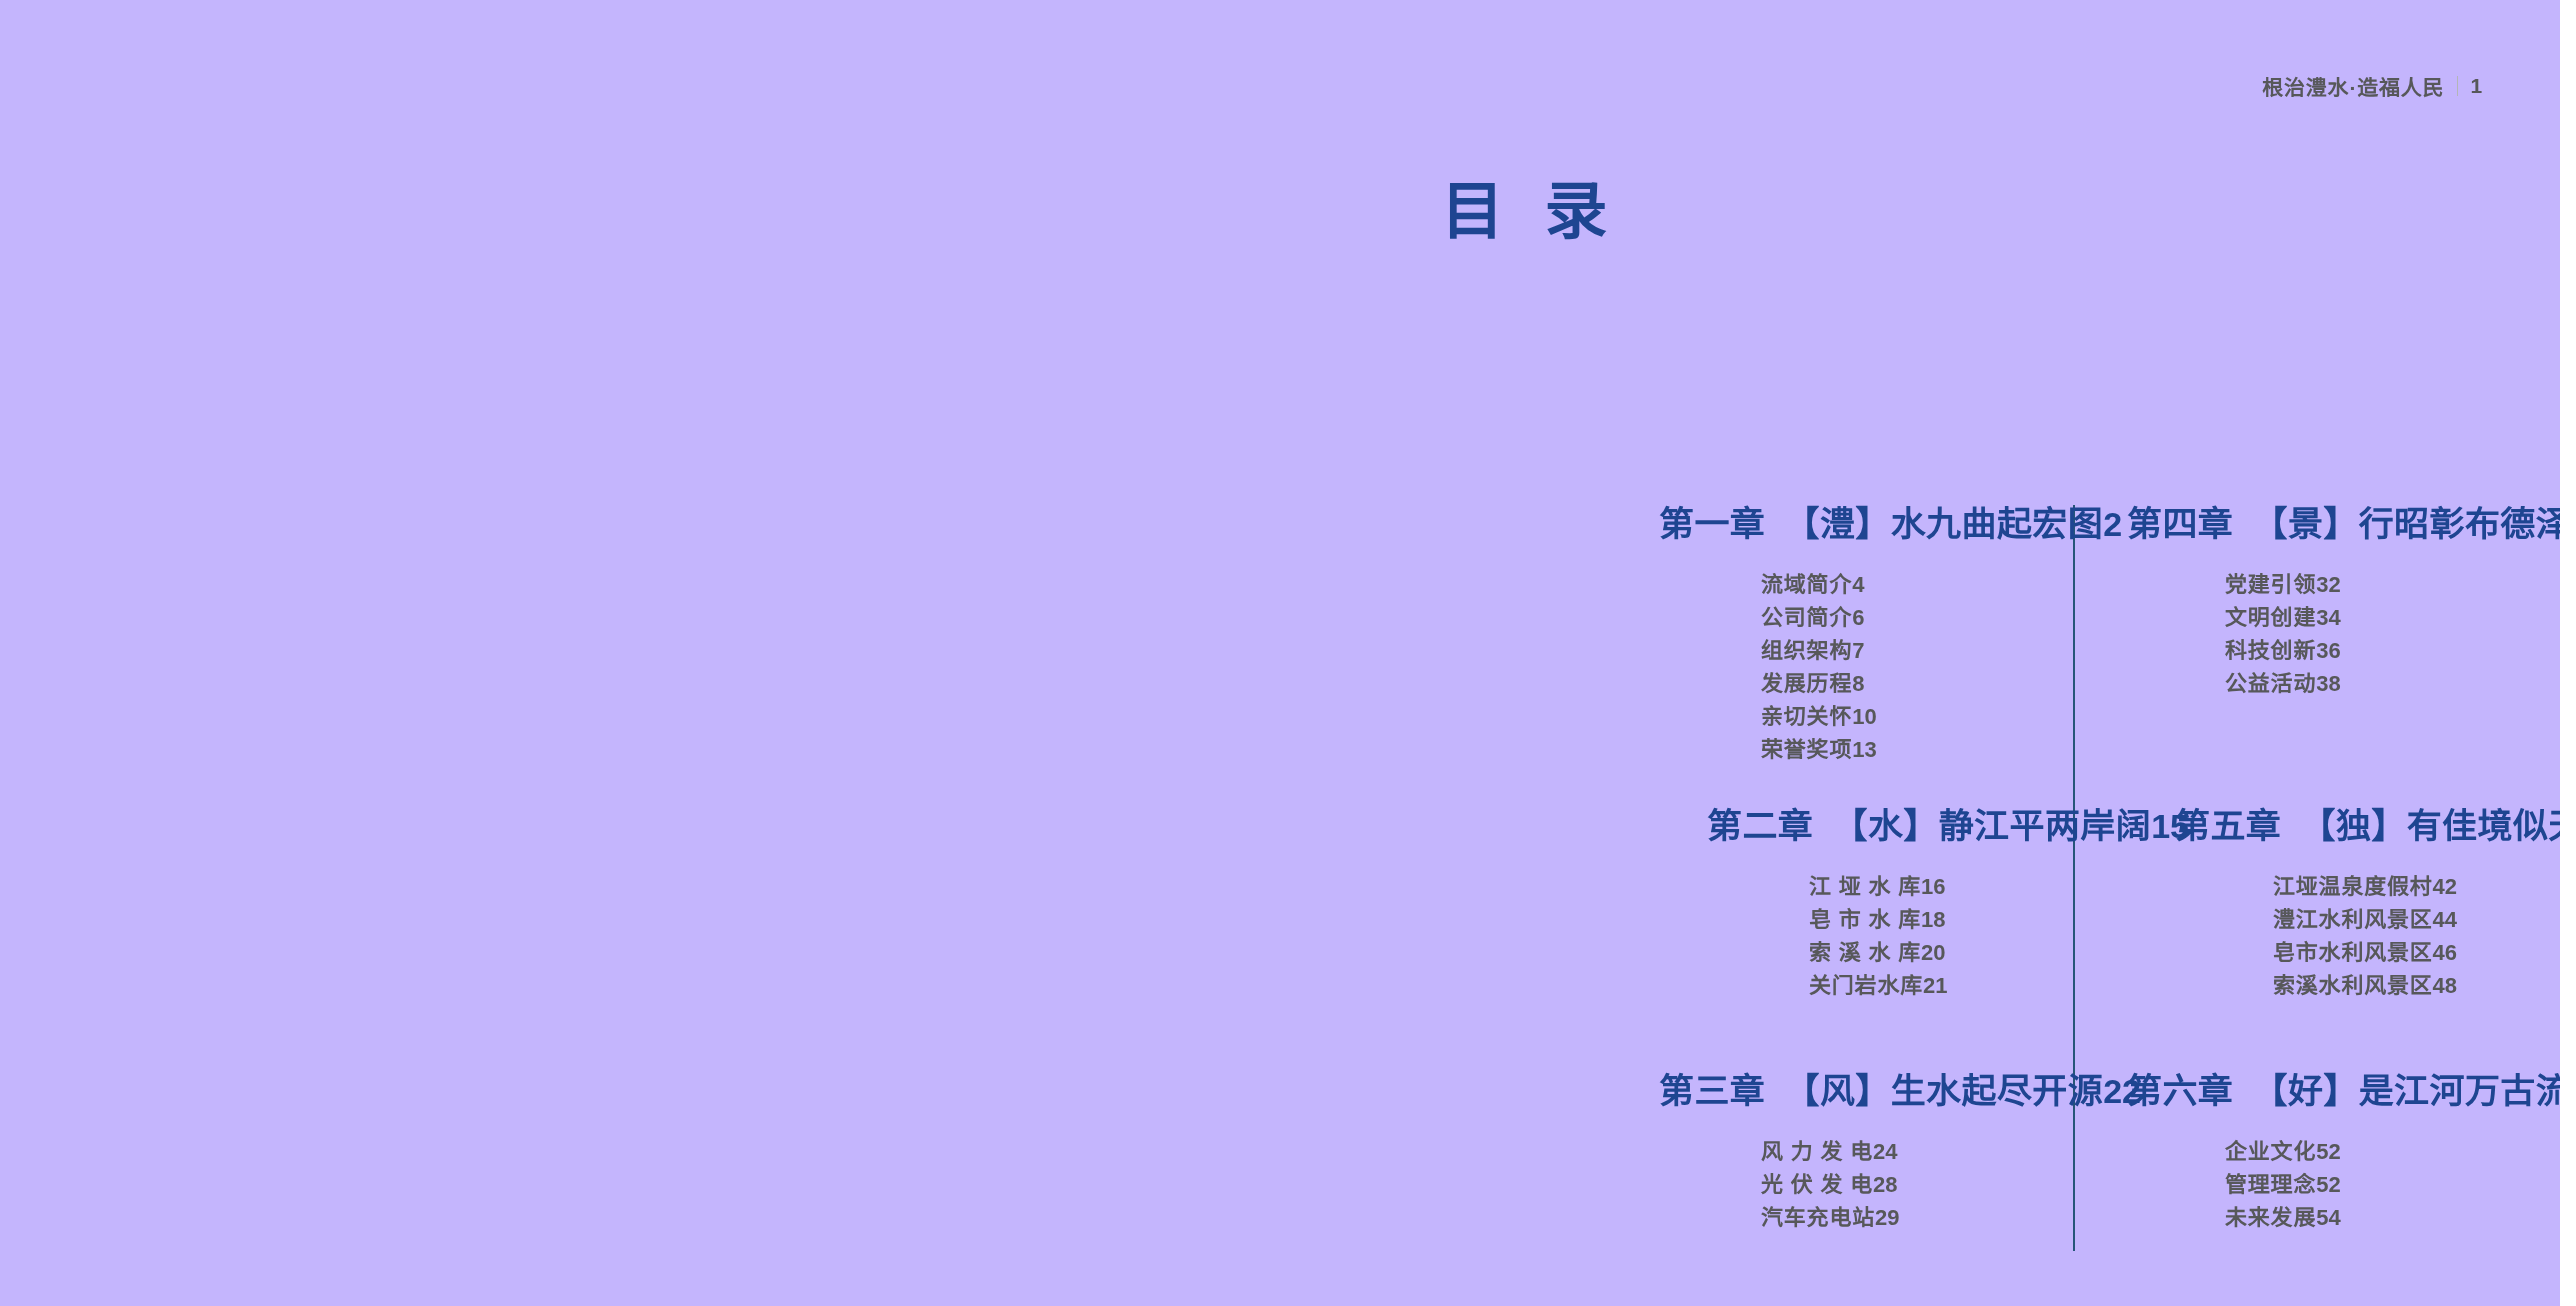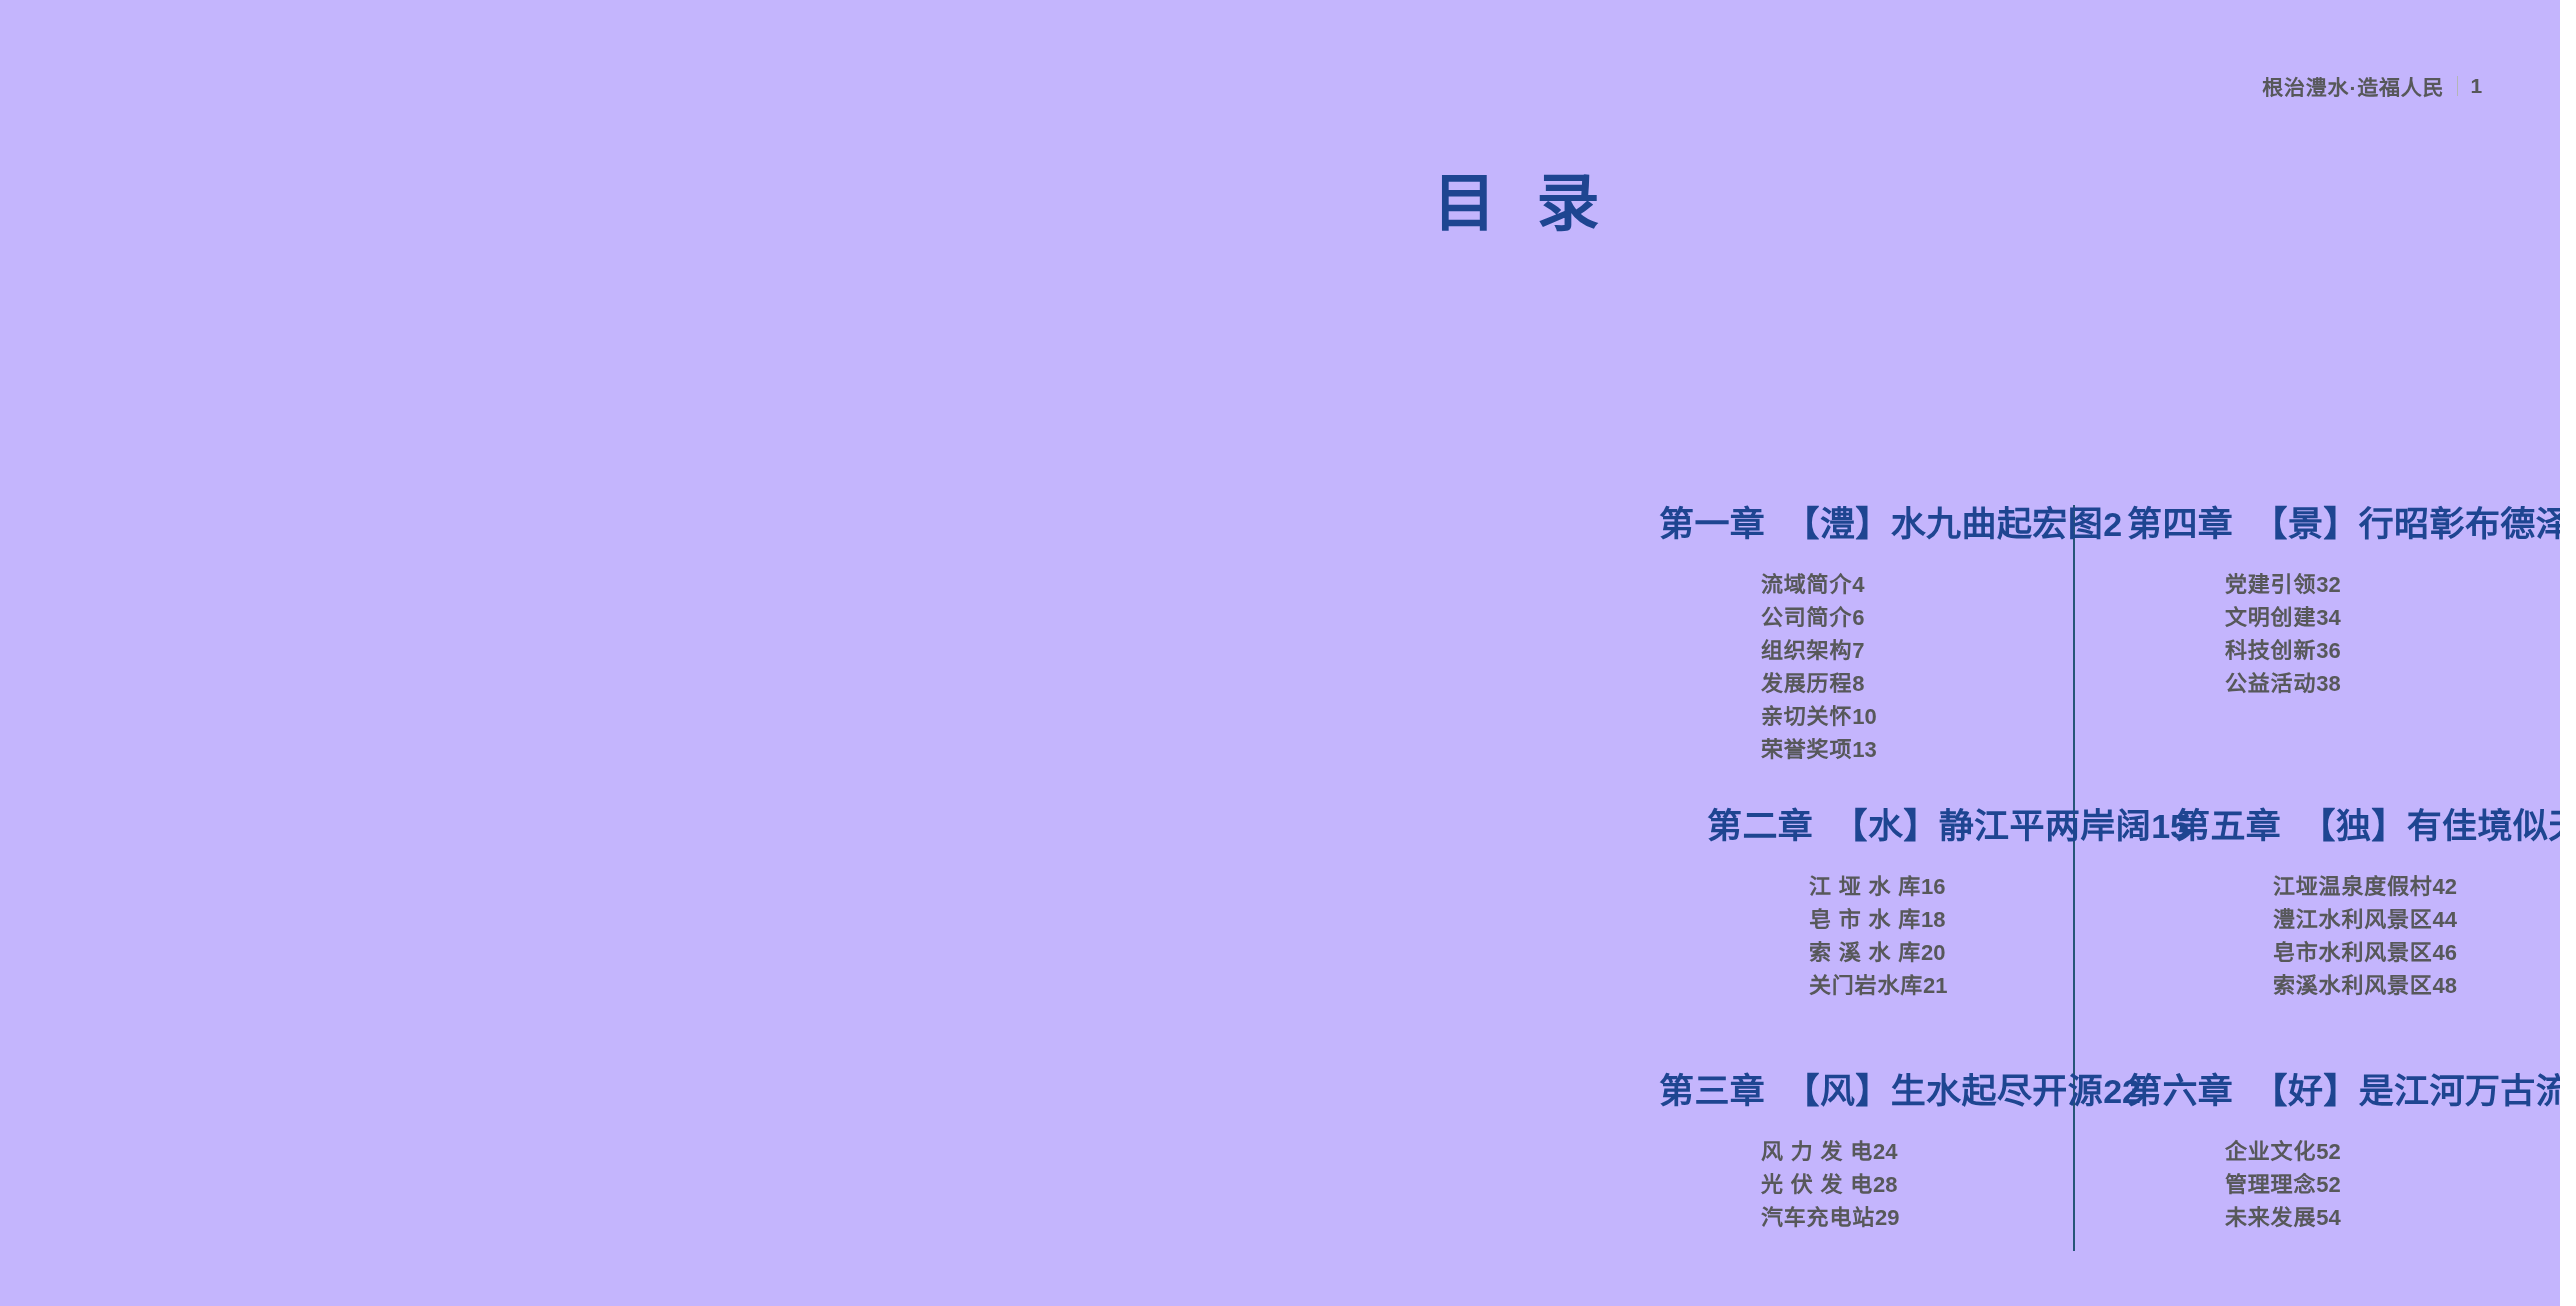--- a/index.html
+++ b/index.html
@@ -34,21 +34,21 @@
     width: 1.5px;
     height: 20px;
     background: #b4b5b7;
   }
 
   
   .doc-title {
     position: absolute;
     left: 1433px;
     top: 166px;
-    margin: 0;
+    margin: 8px;
     font-size: 63px;
     line-height: 74px;
     font-weight: 800;
     color: #1e4591;
     word-spacing: 20px;
     letter-spacing: 1.5px;
     white-space: nowrap;
   }
 
   

